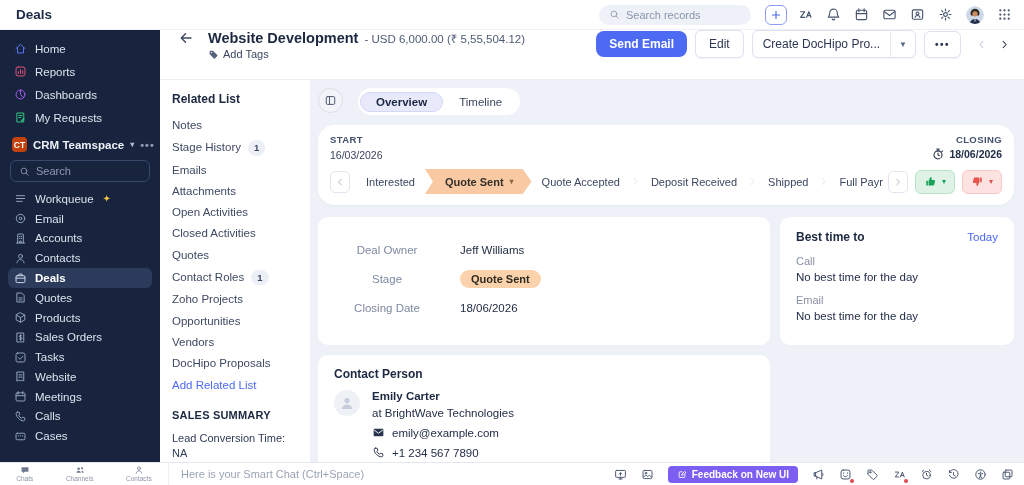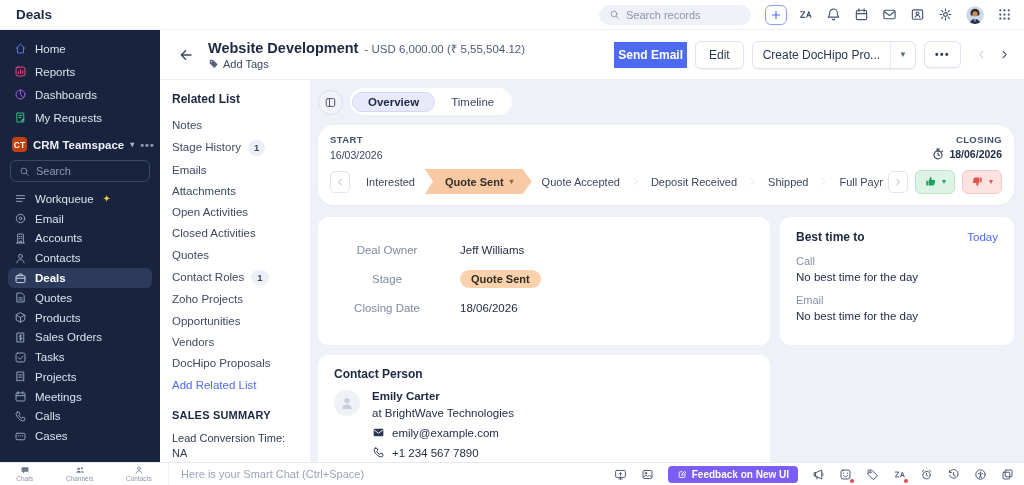--- a/index.html
+++ b/index.html
@@ -40,29 +40,29 @@
 .teamspace{display:flex;align-items:center;gap:6px;padding:8px 4px 7px;font-size:11.5px;font-weight:bold;color:#edf1f8;white-space:nowrap}
 .ct-badge{width:15px;height:15px;border-radius:4px;background:#c2410c;color:#fff;font-size:8.5px;font-weight:bold;display:flex;align-items:center;justify-content:center;flex-shrink:0}
 .ts-caret{font-size:8px;color:#aeb8cc}
 .ts-more{margin-left:auto;color:#8d99b4;font-size:11px;letter-spacing:1px}
 .side-search{display:flex;align-items:center;gap:6px;border:1px solid #39496c;border-radius:6px;height:22px;padding:0 8px;color:#8d99b4;font-size:11px;margin:1px 2px 7px}
 .side-search .ic{width:11px;height:11px}
 .modules{display:flex;flex-direction:column}
 
 
 .main{flex:1;display:flex;flex-direction:column;min-width:0}
-.deal-header{height:50px;background:#fff;display:flex;align-items:center;padding:0 14px 0 18px;border-bottom:1px solid #e9edf3;flex-shrink:0}
+.deal-header{height:50px;background:#fff;display:flex;align-items:flex-start;padding:0 14px 0 18px;border-bottom:1px solid #e9edf3;flex-shrink:0}
 .back-btn{width:16px;height:16px;color:#3c475f;margin-right:14px;flex-shrink:0}
 .dh-line{display:flex;align-items:baseline;gap:6px;white-space:nowrap}
 .deal-title{font-size:14.5px;font-weight:bold;color:#1c2840}
 .deal-amount{font-size:11.5px;color:#4e5a75}
 .add-tags{display:flex;align-items:center;gap:4px;font-size:11px;color:#3c475f;margin-top:2px}
 .add-tags .ic{width:11px;height:11px;color:#56627e}
 .dh-actions{margin-left:auto;display:flex;align-items:center;gap:8px;flex-shrink:0}
-.btn-primary{background:#4d6af2;color:#fff;font-size:12px;font-weight:bold;border-radius:0;padding:6px 4px;border:none;cursor:pointer}
+.btn-primary{background:#4d6af2;color:#fff;font-size:12px;font-weight:bold;border-radius:8px;padding:6px 13px;border:none;cursor:pointer}
 .btn{background:#fff;border:1px solid #dde2ee;border-radius:6px;font-size:12px;color:#2c3752;box-shadow:0 1px 1px rgba(25,39,80,.05);cursor:pointer}
 .btn.plain{padding:6px 13px}
 .split{display:flex;align-items:stretch;overflow:hidden}
 .split-label{padding:6px 10px;font-size:12px;color:#2c3752}
 .split-caret{padding:0 8px;display:flex;align-items:center;border-left:1px solid #e6eaf3;color:#5a6784;font-size:8px}
 .more-btn{padding:7px 10px;font-weight:bold;letter-spacing:1.5px;font-size:10px;color:#2c3752}
 .nav-arrows{display:flex;gap:12px;margin-left:7px;align-items:center}
 .nav-arrows .ic{width:11px;height:11px}
 .arrow-prev{color:#c6cdda}
 .arrow-next{color:#2b3550}
@@ -72,21 +72,21 @@
 .related-panel{width:150px;background:#fff;padding:12px 12px;flex-shrink:0;overflow:hidden}
 .rel-title{font-size:12px;font-weight:bold;color:#1c2840;margin-bottom:13px}
 .rel-item{display:flex;align-items:center;gap:7px;color:#3e4963;margin-bottom:8px;font-size:11.5px;line-height:13.3px;white-space:nowrap}
 .count-pill{background:#ecf0f6;border-radius:8px;font-size:9.5px;padding:1px 6px;color:#3e4963;font-weight:bold}
 .add-related{color:#4d6af2;font-size:11.5px;margin-top:4px}
 .sales-summary{margin-top:17px}
 .ss-title{font-size:11px;font-weight:bold;color:#1c2840;margin-bottom:10px;letter-spacing:.2px}
 .ss-line{font-size:11px;color:#2f3b55;margin-bottom:8px;line-height:1.35}
 
 .work-area{flex:1;padding:8px 10px 0 8px;min-width:0;display:flex;flex-direction:column}
-.tab-row{display:flex;align-items:flex-end;gap:7px}
+.tab-row{display:flex;align-items:flex-start;gap:15px}
 .panel-btn{width:25px;height:25px;border-radius:50%;border:1px solid #d9dfe9;background:#f2f4f9;color:#4a5670;display:flex;align-items:center;justify-content:center}
 .panel-btn .ic{width:13px;height:13px}
 .tab-group{background:#fff;border-radius:14px;display:flex;padding:2px;height:27px;align-items:center}
 .tab{font-size:11.5px;padding:4px 16px;border-radius:12px;color:#3c475f;cursor:pointer}
 .tab.active{background:#e8eafb;border:1px solid #d4d8f5;font-weight:bold;color:#1c2840;padding:3px 15px}
 
 .pipeline-card{background:#fff;border-radius:16px;margin-top:10px;padding:9px 12px 10px;box-shadow:0 1px 2px rgba(20,30,60,.04)}
 .pl-row{display:flex;justify-content:space-between;align-items:flex-start}
 .pl-label{font-size:9.5px;font-weight:bold;color:#42506b;letter-spacing:.4px}
 .pl-date{font-size:10.5px;color:#39445e;margin-top:4px}
@@ -370,21 +370,21 @@
             </span>
             <span>Tasks</span>
           </div>
           <div class="snav module">
             <span class="ic" data-icon="receipt">
               <svg viewBox="0 0 16 16" fill="none" stroke="currentColor" stroke-width="1.2" stroke-linecap="round" stroke-linejoin="round">
                 <path d="M4 2.5h8v11l-2-1.2-2 1.2-2-1.2-2 1.2z"></path>
                 <path d="M6 6h4M6 8.8h4"></path>
               </svg>
             </span>
-            <span>Projects</span>
+            <span>Website</span>
           </div>
           <div class="snav module">
             <span class="ic" data-icon="calendar">
               <svg viewBox="0 0 16 16" fill="none" stroke="currentColor" stroke-width="1.2" stroke-linecap="round" stroke-linejoin="round">
                 <rect x="2.5" y="3.5" width="11" height="10" rx="1.5"></rect>
                 <path d="M5.2 2v3M10.8 2v3M2.5 7h11"></path>
               </svg>
             </span>
             <span>Meetings</span>
           </div>

